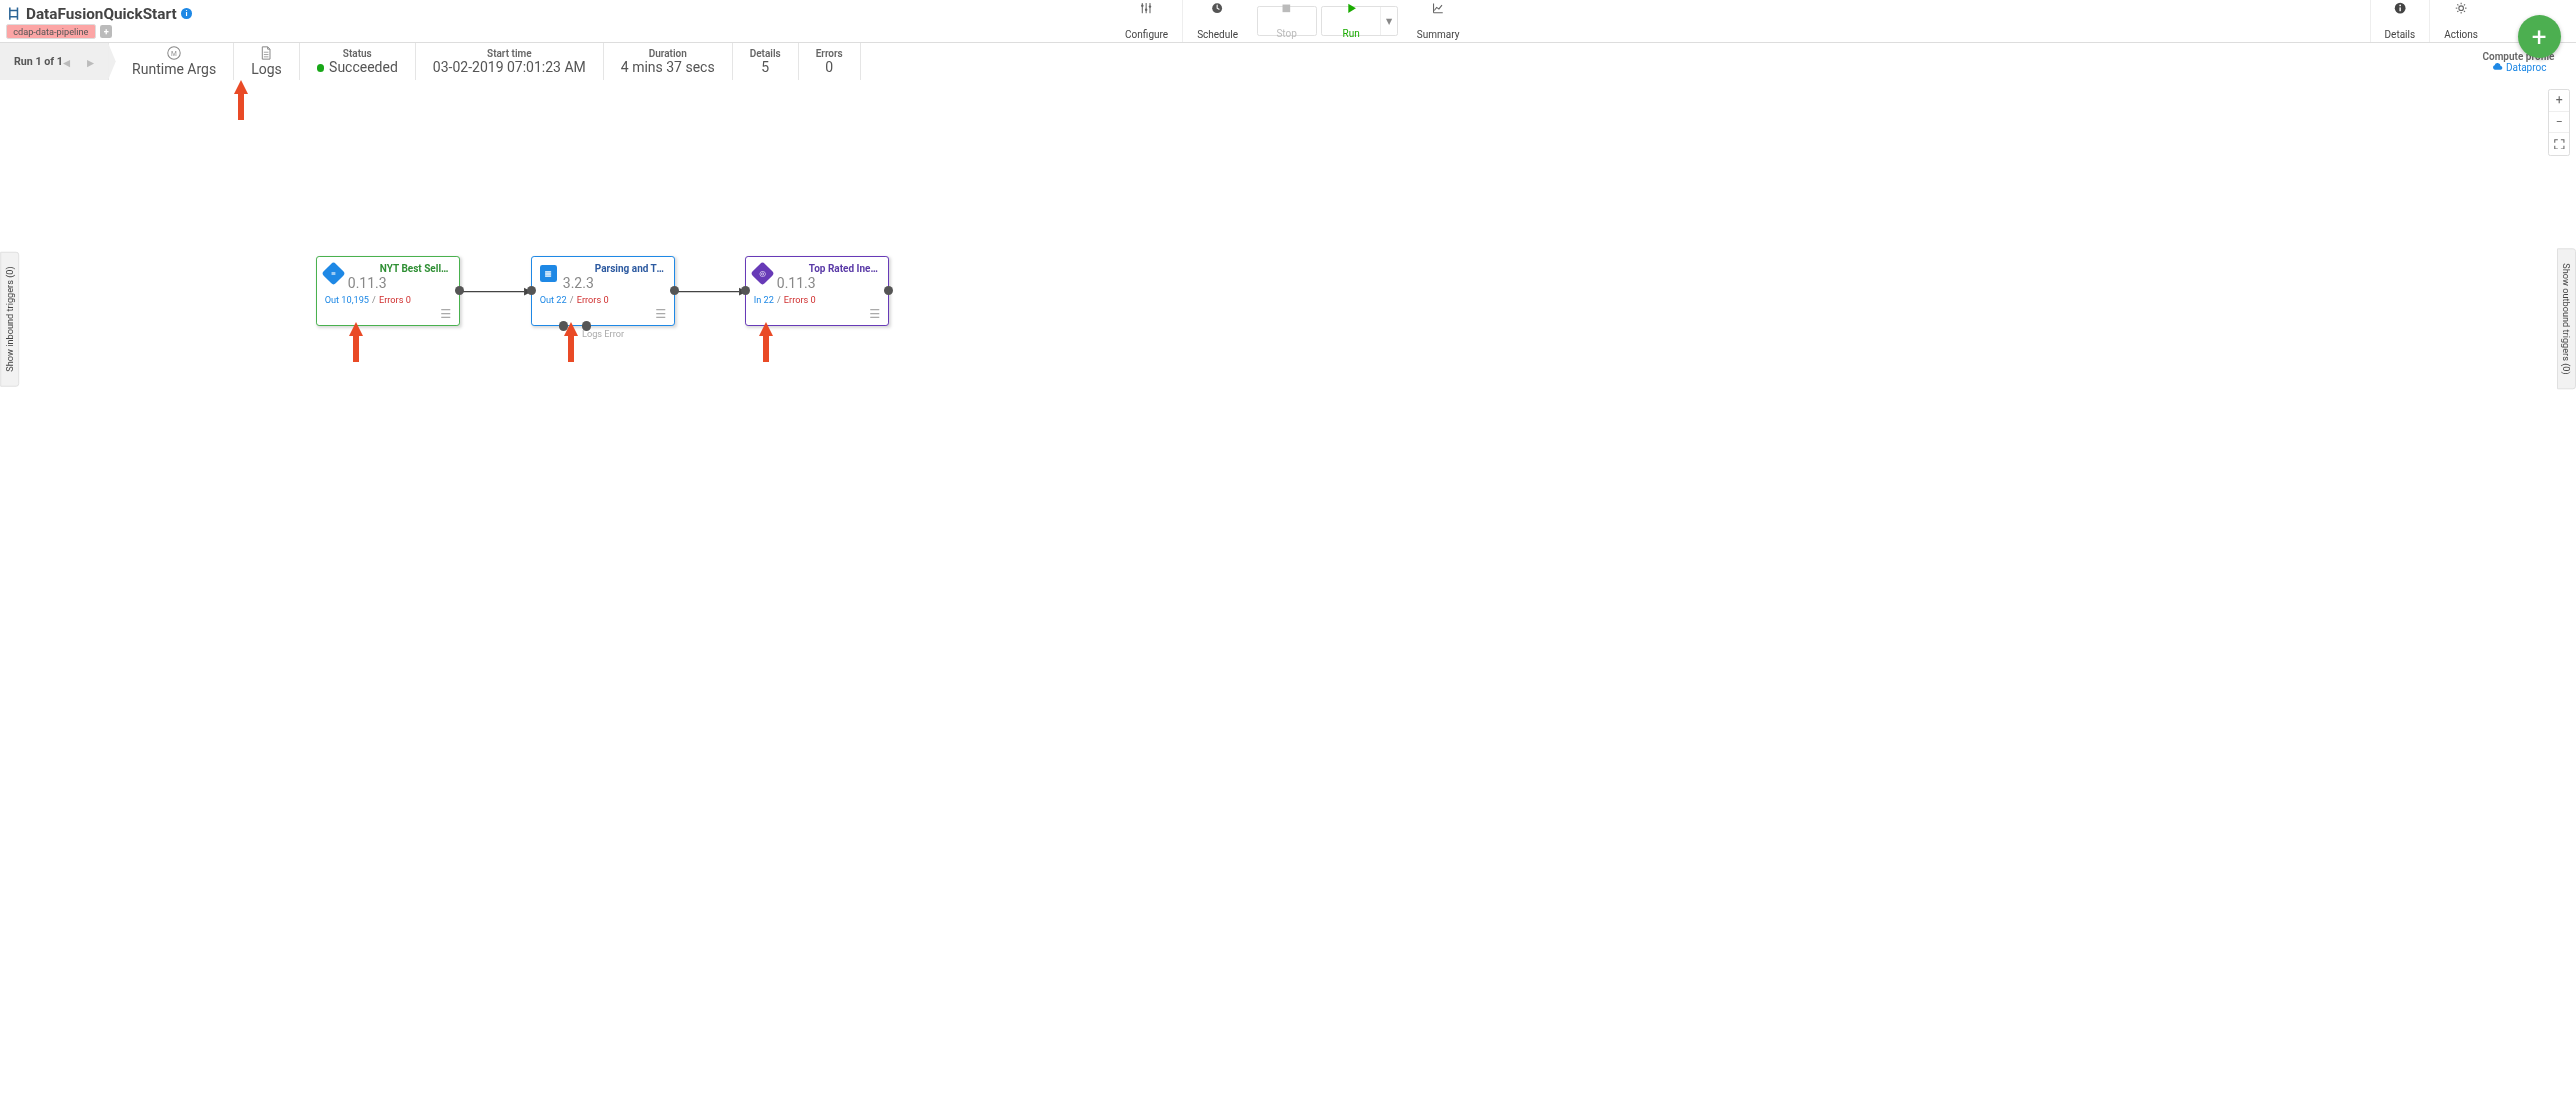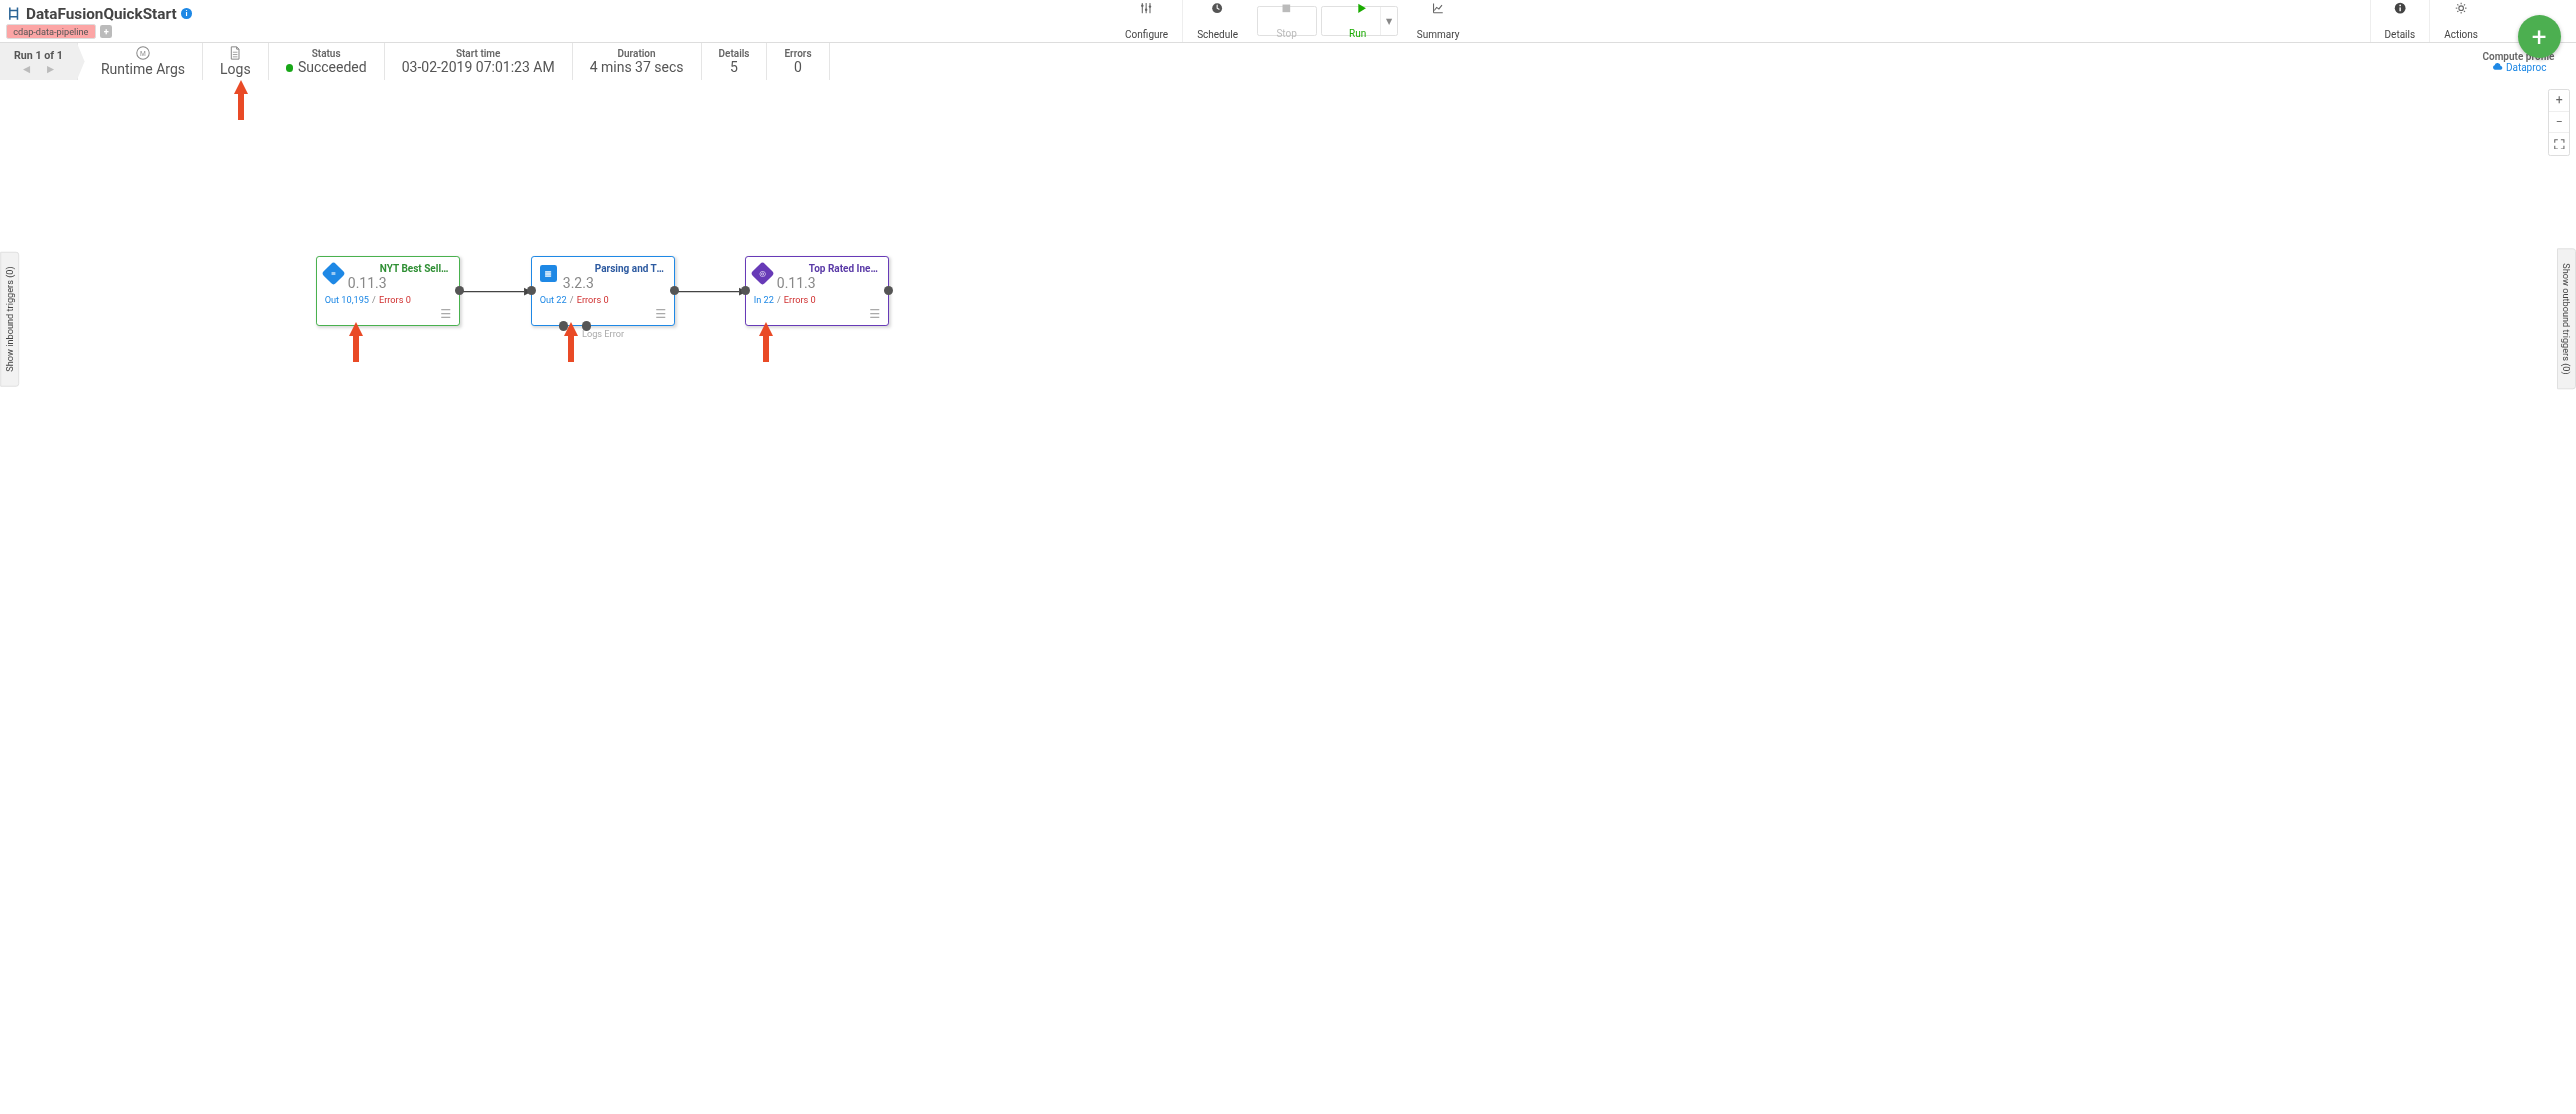--- a/index.html
+++ b/index.html
@@ -30,21 +30,21 @@
 
     .hdr-right { margin-left: auto; display: flex; align-items: stretch; padding-right: 84px; }
     .hdr-right .tb-btn { border-left: 0.8px solid #eee; }
     .fab { position: absolute; right: 15.3px; top: 15.3px; width: 43px; height: 43px; border-radius: 50%; background: #4caf50; color: #fff; display: flex; align-items: center; justify-content: center; font-size: 26px; box-shadow: 0 1.5px 4.6px rgba(0,0,0,0.25); cursor: pointer; z-index: 20; }
 
     
     .runbar { display: flex; align-items: stretch; height: 37px; position: relative; }
     .runbar-segment { display: flex; flex-direction: column; align-items: center; justify-content: center; padding: 0 17px; border-right: 0.8px solid #e5e5e5; }
     .runbar-label { font-size: 10px; color: #666; font-weight: 600; }
     .runbar-value { font-size: 14px; color: #555; }
-    .runcount { background: #efefef; display: flex; flex-direction: column; align-items: center; justify-content: center; padding: 0 14px; border-right: 0.8px solid #e5e5e5; position: relative; min-width: 74px; }
+    .runcount { background: #efefef; display: flex; flex-direction: row; align-items: center; justify-content: center; padding: 0 14px; border-right: 0.8px solid #e5e5e5; position: relative; min-width: 74px; }
     .runcount .runbar-label { font-weight: 700; color: #555; font-size: 10.7px; }
     .run-nav { display: flex; gap: 17px; margin-top: 1.5px; }
     .nav-arrow { color: #bbb; font-size: 9.2px; cursor: pointer; }
     .runcount::after { content: ""; position: absolute; right: -7.7px; top: 0; bottom: 0; width: 7.7px; background: #efefef; clip-path: polygon(0 0, 100% 50%, 0 100%); }
     .status-dot { width: 7.7px; height: 7.7px; border-radius: 50%; background: #18a718; display: inline-block; margin-right: 4.6px; vertical-align: middle; }
     .runbar-right { margin-left: auto; display: flex; flex-direction: column; align-items: center; justify-content: center; padding: 0 21.5px; }
     .compute-link { color: #1e88e5; font-size: 10px; display: inline-flex; align-items: center; gap: 3.1px; }
     .runbar-icon { font-size: 12.3px; color: #888; height: 15.3px; display:flex; align-items:center; justify-content:center; }
 
     
@@ -140,21 +140,21 @@
       <div class="tb-btn" style="border-left:none;">
         <span class="tb-icon tb-stop">
           <svg width="10.7" height="10.7" viewBox="0 0 14 14">
               <rect x="2" y="2" width="10" height="10" fill="#bbb"></rect>
             </svg>
         </span>
         <span style="color:#bbb;">Stop</span>
       </div>
     </div>
     <div class="split-group btn-boxed" style="margin-left:4.6px; margin-right:4.6px;">
-      <div class="tb-btn" style="border-left:none;align-items:flex-end;">
+      <div class="tb-btn" style="border-left:none;">
         <span class="tb-icon tb-run">
           <svg width="10.7" height="10.7" viewBox="0 0 14 14">
               <polygon points="3,1 13,7 3,13" fill="#1aab00"></polygon>
             </svg>
         </span>
         <span style="color:#1aab00;">Run</span>
       </div>
       <div class="split-caret">▾</div>
     </div>
     <div class="tb-btn">

